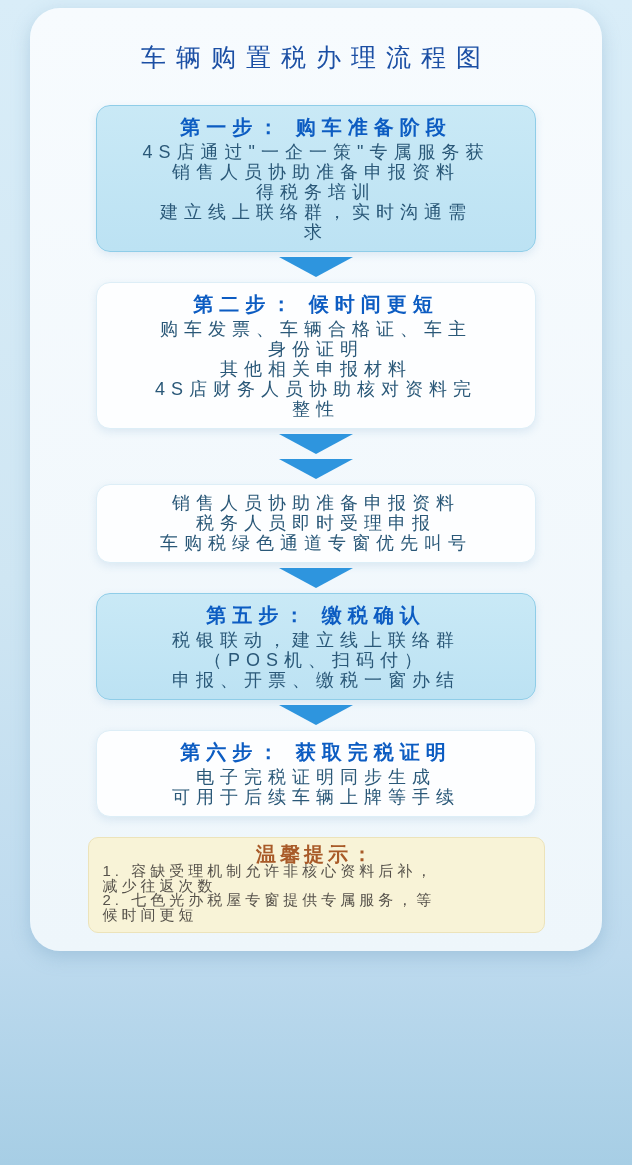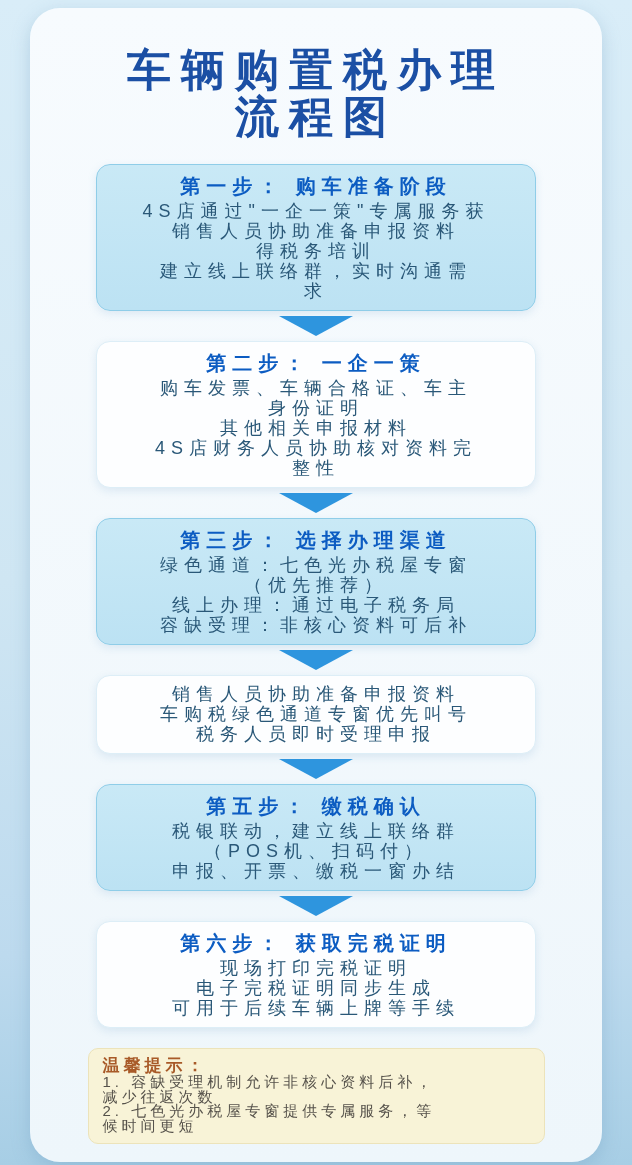--- a/index.html
+++ b/index.html
@@ -8,22 +8,22 @@
     background:linear-gradient(180deg,#d9edf8 0%,#cfe6f3 50%,#bddaee 82%,#a7cee5 100%);
     font-family:"Liberation Sans","DejaVu Sans",sans-serif;
   }
   .card{
     width:572px;margin:8px auto 0;border-radius:30px;
     background:linear-gradient(180deg,#f7fbfe 0%,#eef6fb 100%);
     box-shadow:0 6px 18px rgba(110,155,190,.35);
     padding:26px 0 18px;box-sizing:border-box;
   }
   .title{
-    width:410px;margin:12px auto 24px;text-align:center;
-    font-size:44px;font-weight:bold;letter-spacing:10px;line-height:47px;
+    width:410px;margin:0 auto 24px;text-align:center;
+    font-size:25px;font-weight:normal;letter-spacing:10px;line-height:47px;
     color:#1b4fa4;
   }
   .flow{width:440px;margin:6px auto;}
   .step-box{
     border-radius:14px;text-align:center;
     padding:8px 10px 9px;box-sizing:border-box;
     box-shadow:0 3px 8px rgba(110,160,200,.18);
   }
   .step-box.cyan{
     background:linear-gradient(180deg,#c9e9f6 0%,#bce2f3 100%);
@@ -45,22 +45,22 @@
     border-left:37px solid transparent;
     border-right:37px solid transparent;
     border-top:20px solid #2e95de;
   }
   .tips{
     width:457px;margin:20px auto 0;box-sizing:border-box;
     background:#f8f3d7;border:1px solid #ece3ba;border-radius:10px;
     padding:9px 14px 10px;text-align:left;
   }
   .tips-title{
-    font-size:17px;font-weight:bold;letter-spacing:4px;
-    line-height:15px;color:#a85a28;margin-bottom:2px;
+    font-size:20px;font-weight:bold;letter-spacing:4px;
+    line-height:15px;color:#a85a28;margin-bottom:2px;text-align:center;
   }
   .tips-line{
     font-size:15px;letter-spacing:4px;line-height:14.5px;color:#56524b;
   }
 </style>
 </head>
 <body>
 
 <div class="card">
 
@@ -72,56 +72,48 @@
       <h2 class="step-title">第一步： 购车准备阶段</h2>
       <div class="step-line">4S店通过"一企一策"专属服务获</div>
       <div class="step-line">销售人员协助准备申报资料</div>
       <div class="step-line">得税务培训</div>
       <div class="step-line">建立线上联络群，实时沟通需</div>
       <div class="step-line">求</div>
     </section>
     <div class="arrow"></div>
 
     <section class="step-box white">
-      <h2 class="step-title">第二步： 一企一策</h2>
+      <h2 class="step-title">第二步： 候时间更短</h2>
       <div class="step-line">购车发票、车辆合格证、车主</div>
       <div class="step-line">身份证明</div>
       <div class="step-line">其他相关申报材料</div>
       <div class="step-line">4S店财务人员协助核对资料完</div>
       <div class="step-line">整性</div>
     </section>
     <div class="arrow"></div>
 
-    <section class="step-box cyan">
-      <h2 class="step-title">第三步： 选择办理渠道</h2>
-      <div class="step-line">绿色通道：七色光办税屋专窗</div>
-      <div class="step-line">（优先推荐）</div>
-      <div class="step-line">线上办理：通过电子税务局</div>
-      <div class="step-line">容缺受理：非核心资料可后补</div>
-    </section>
     <div class="arrow"></div>
 
     <section class="step-box white">
       <div class="step-line">销售人员协助准备申报资料</div>
+      <div class="step-line">税务人员即时受理申报</div>
       <div class="step-line">车购税绿色通道专窗优先叫号</div>
-      <div class="step-line">税务人员即时受理申报</div>
     </section>
     <div class="arrow"></div>
 
     <section class="step-box cyan">
       <h2 class="step-title">第五步： 缴税确认</h2>
       <div class="step-line">税银联动，建立线上联络群</div>
       <div class="step-line">（POS机、扫码付）</div>
       <div class="step-line">申报、开票、缴税一窗办结</div>
     </section>
     <div class="arrow"></div>
 
     <section class="step-box white">
       <h2 class="step-title">第六步： 获取完税证明</h2>
-      <div class="step-line">现场打印完税证明</div>
       <div class="step-line">电子完税证明同步生成</div>
       <div class="step-line">可用于后续车辆上牌等手续</div>
     </section>
 
   </div>
 
   <aside class="tips">
     <div class="tips-title">温馨提示：</div>
     <div class="tips-line">1. 容缺受理机制允许非核心资料后补，</div>
     <div class="tips-line">减少往返次数</div>

